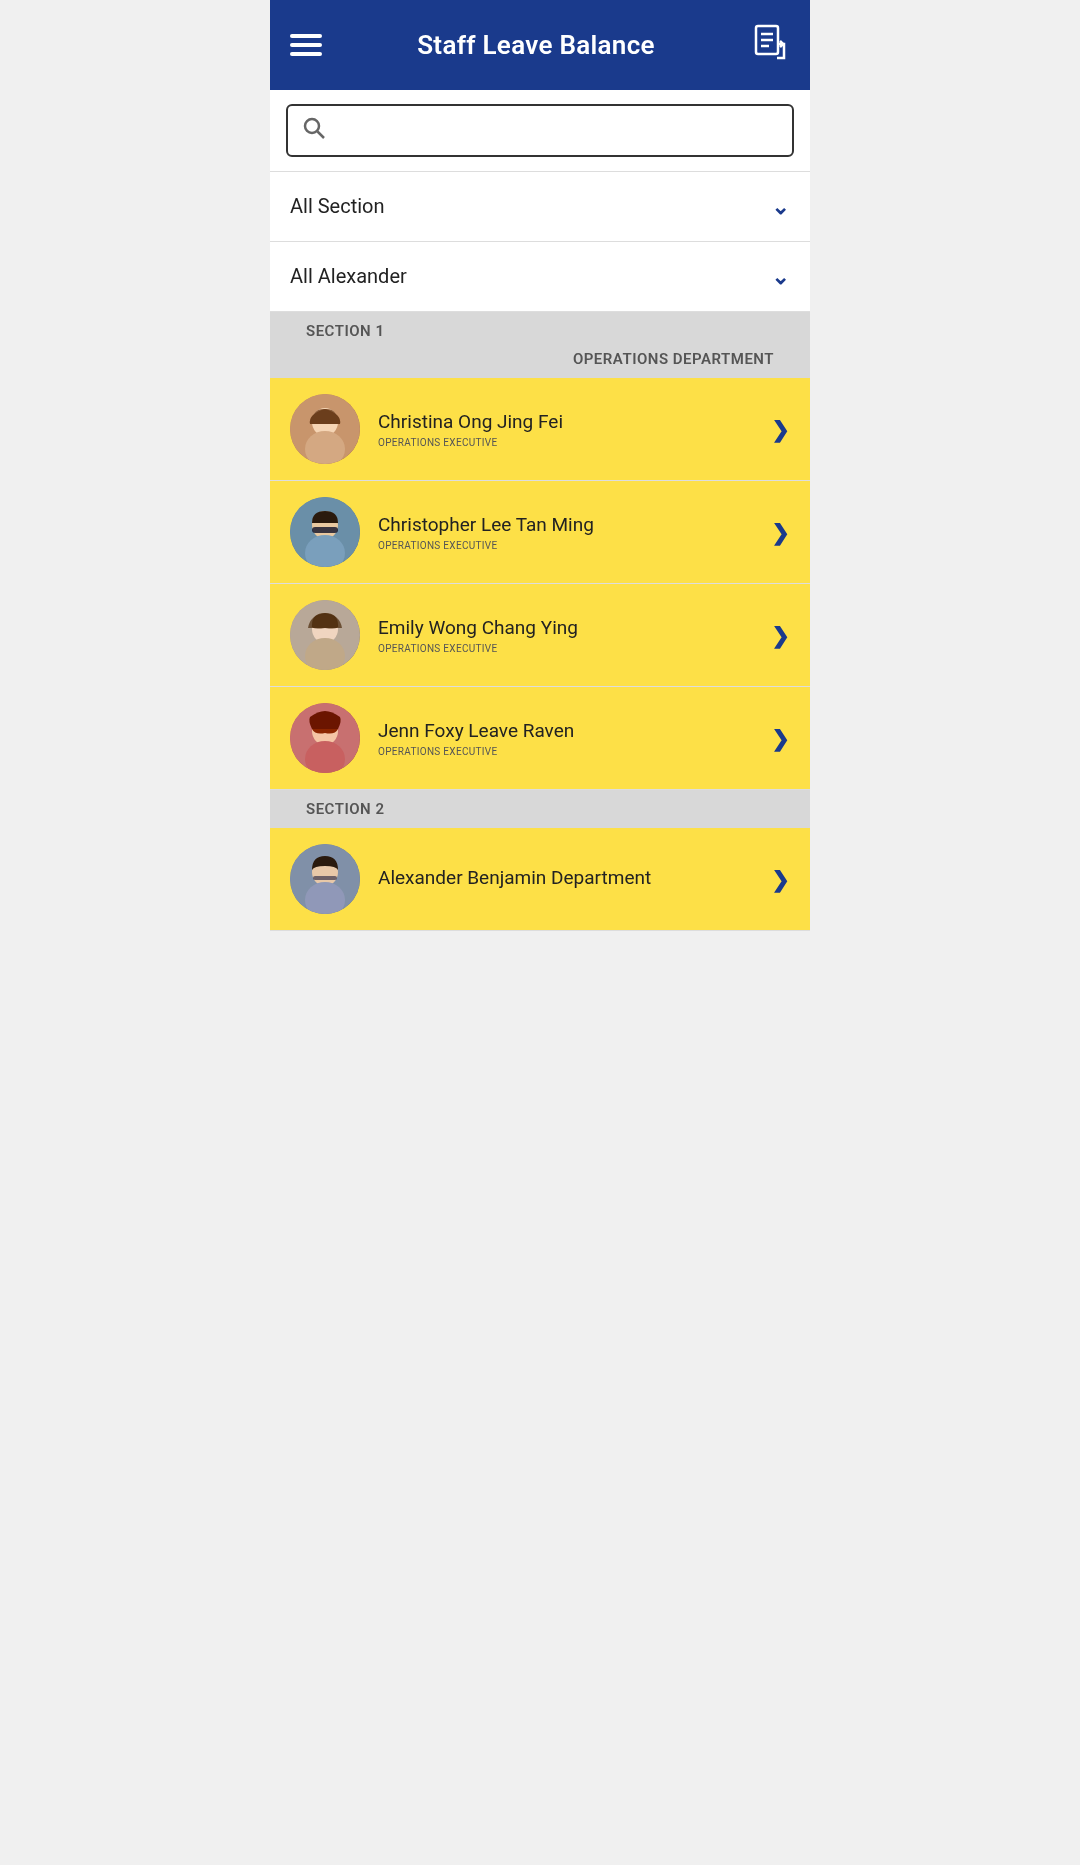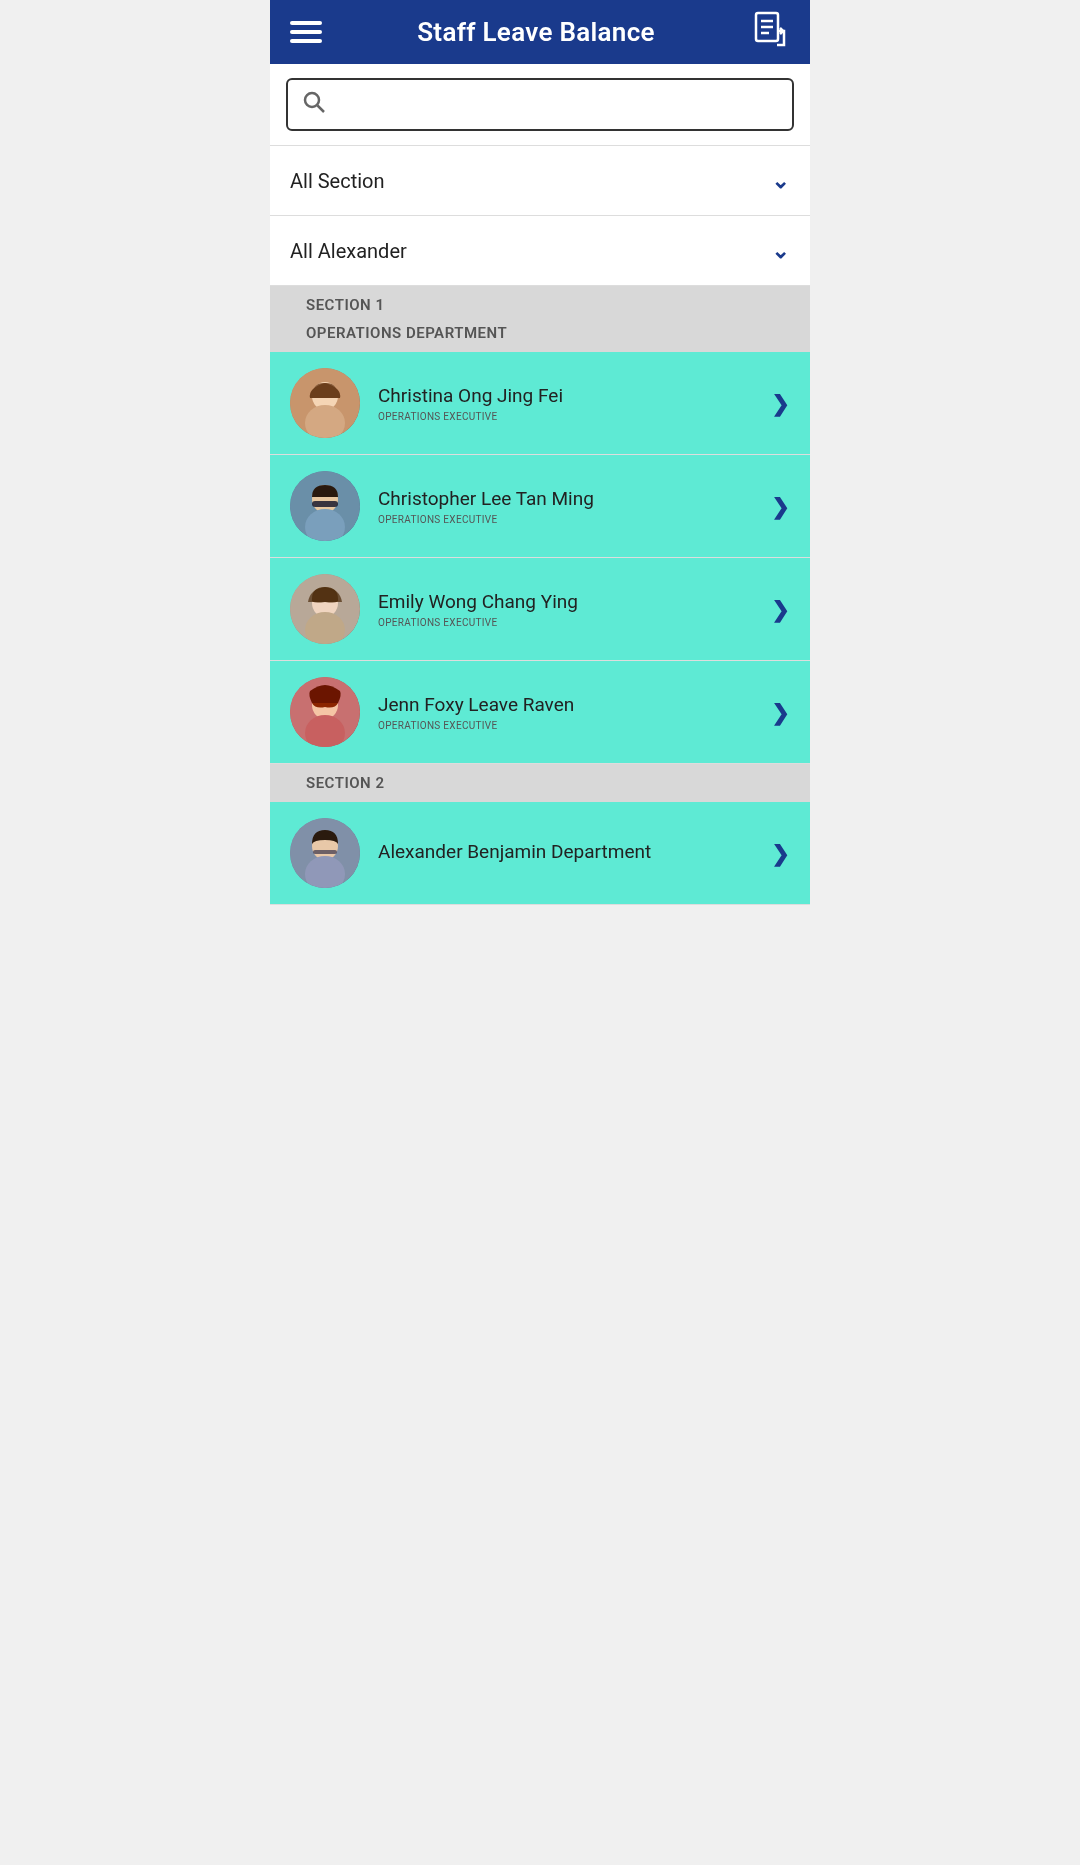--- a/index.html
+++ b/index.html
@@ -17,21 +17,21 @@
       min-height: 932px;
     }
 
     
     .header {
       background: #1a3a8c;
       display: flex;
       align-items: center;
       justify-content: space-between;
       padding: 18px 20px;
-      height: 64px;
+      height: 90px;
     }
 
     .hamburger-icon {
       display: flex;
       flex-direction: column;
       gap: 5px;
       cursor: pointer;
     }
 
     .hamburger-icon span {
@@ -94,21 +94,21 @@
       color: #333;
     }
 
     
     .dropdown-container {
       background: white;
     }
 
     .dropdown-item {
       display: flex;
-      align-items: center;
+      align-items: flex-start;
       justify-content: space-between;
       padding: 22px 20px;
       border-bottom: 1px solid #ddd;
       cursor: pointer;
     }
 
     .dropdown-label {
       font-size: 20px;
       color: #222;
     }
@@ -132,25 +132,26 @@
       letter-spacing: 0.5px;
       text-transform: uppercase;
     }
 
     .department-title {
       font-size: 15px;
       color: #555;
       font-weight: 600;
       letter-spacing: 0.5px;
       text-transform: uppercase;
+      text-align: right;
     }
 
     
     .staff-list {
-      background: #5eead4;
+      background: #fde047;
     }
 
     .staff-item {
       display: flex;
       align-items: center;
       padding: 16px 20px;
       border-bottom: 1px solid #ddd;
       cursor: pointer;
     }
 

